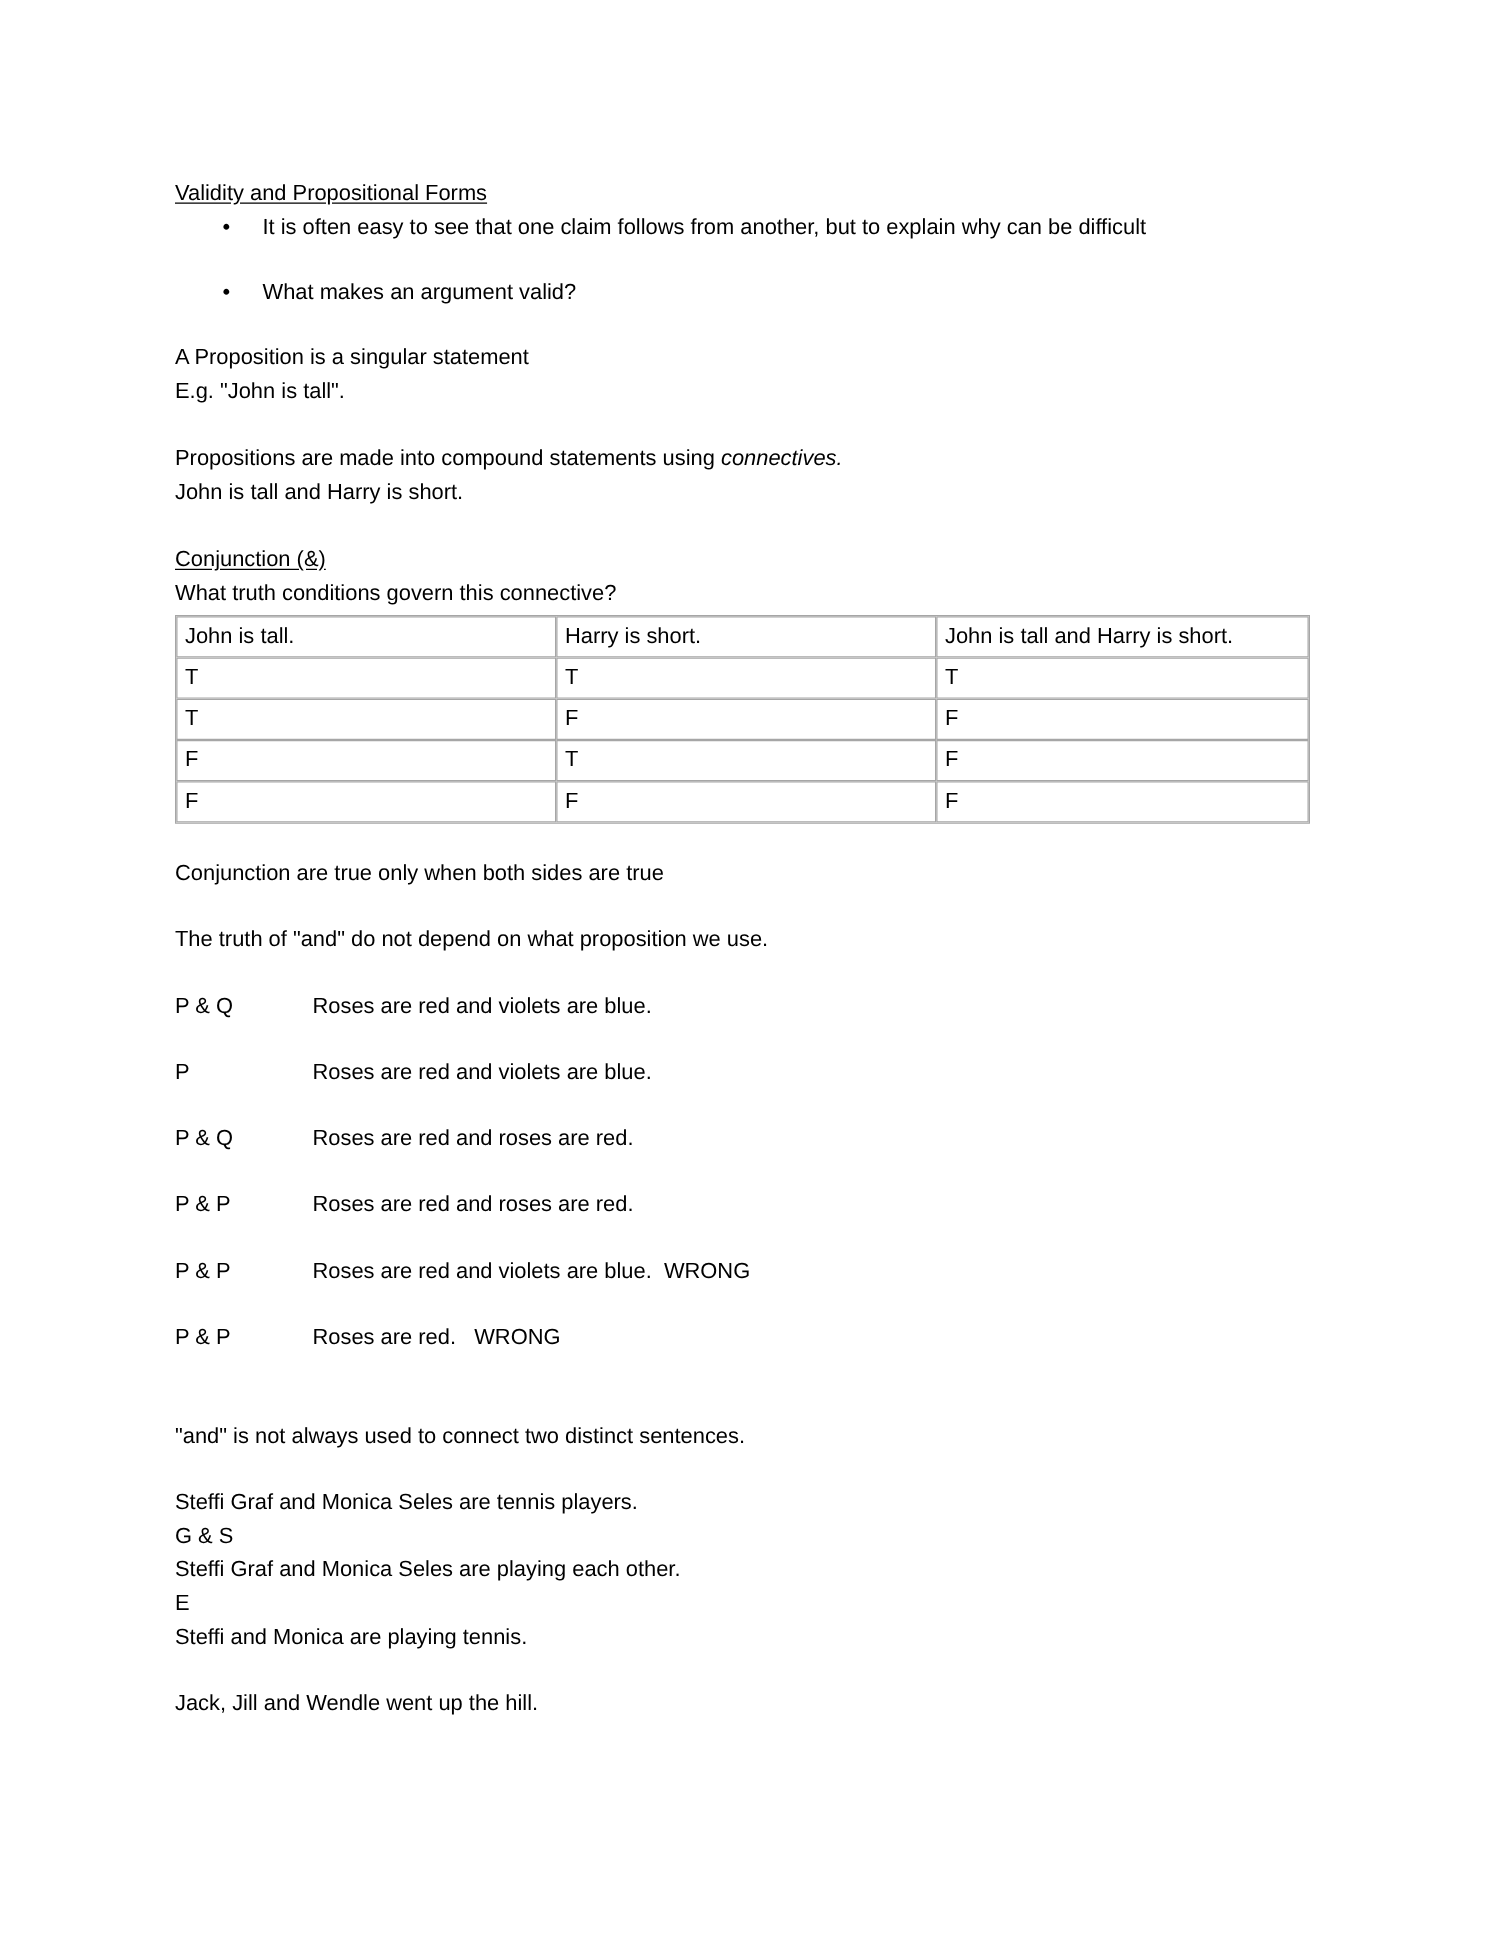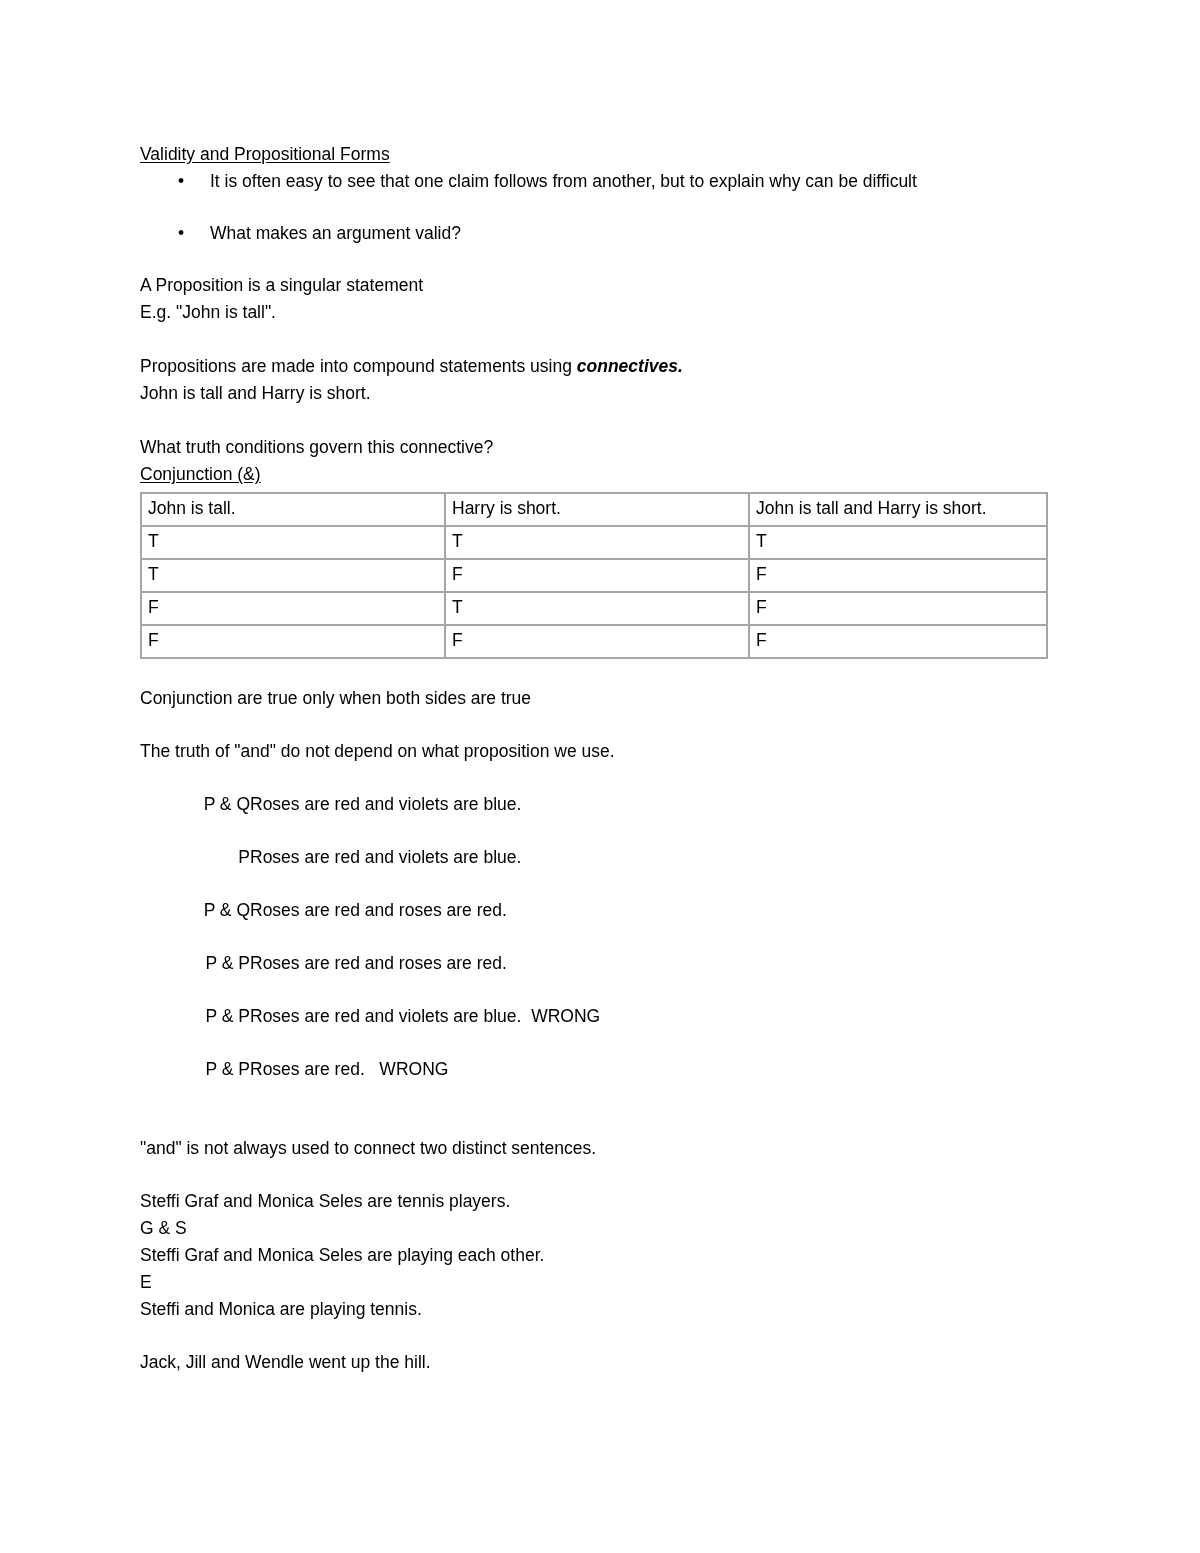--- a/index.html
+++ b/index.html
@@ -34,21 +34,21 @@
     font-size: 17.5px;
     line-height: 27px;
     white-space: pre-wrap;
     color: #000000;
   }
   .u {
     text-decoration: underline;
     text-underline-offset: 2px;
   }
   .b { font-weight: normal; }
-  .bi { font-weight: bold; font-style: italic; }
+  .bi { font-weight: normal; font-style: italic; }
 
   .gap-sm { height: 27px; }
   .gap-md { height: 26px; }
 
   ul.bullets {
     list-style: none;
     margin: 0;
     padding: 0;
   }
   ul.bullets li {
@@ -92,21 +92,20 @@
   .example-row {
     font-size: 17.5px;
     line-height: 27px;
     margin-bottom: 26px;
     display: flex;
   }
   .example-row .code {
     width: 110px;
     flex: 0 0 110px;
     white-space: pre;
-    text-align: right;
   }
   .example-row .text { white-space: pre; }
 
   .block { margin-top: 0; }
 </style>
 </head>
 <body>
 
 <div class="page">
   <div class="content">
@@ -127,23 +126,23 @@
 
     <div class="gap-sm"></div>
 
     <div class="block">
       <div class="line"><span>Propositions are made into compound statements using </span><span class="bi">connectives.</span></div>
       <div class="line"><span>John is tall </span><span class="b">and</span><span> Harry is short.</span></div>
     </div>
 
     <div class="gap-sm"></div>
 
+    <div class="line"><span class="u">Conjunction (&amp;)</span></div>
+
     <div class="line">What truth conditions govern this connective?</div>
-
-    <div class="line"><span class="u">Conjunction (&amp;)</span></div>
 
     <table class="truth">
       <colgroup>
           <col class="c1">
           <col class="c2">
           <col class="c3">
         </colgroup>
       <tbody>
         <tr>
           <td>John is tall.</td>

